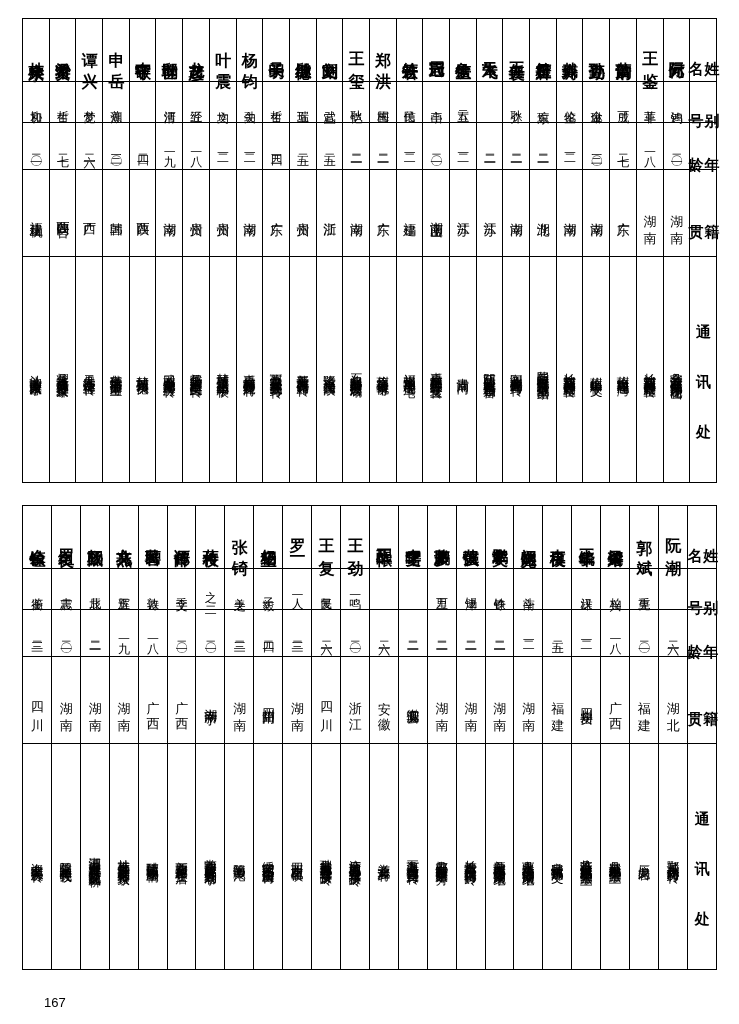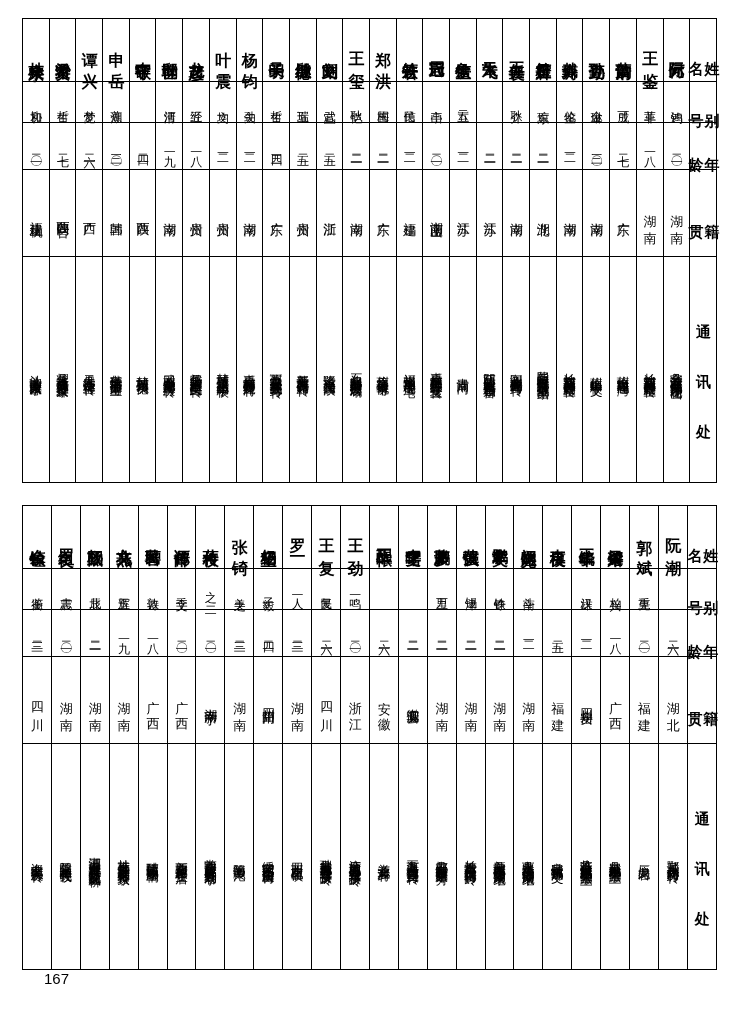--- a/index.html
+++ b/index.html
@@ -26,21 +26,21 @@
   .r-origin td{height:86px;}
   .r-addr td{height:225px;}
   .r-name .v{font-size:16px;font-weight:600;}
   .r-alias .v{font-size:12px;}
   .r-age .v{font-size:12px;}
   .r-origin .v{font-size:13px;}
   .r-addr .v{font-size:12.5px;line-height:1.12;max-height:218px;}
   .hdr .v{font-size:15px;font-weight:700;letter-spacing:3px;}
   .hdr-addr .v{font-size:15px;font-weight:700;letter-spacing:16px;}
   .gap{height:22px;}
-  .pageno{position:absolute;left:44px;bottom:37px;font-size:15px;font-family:"Liberation Sans",sans-serif;}
+  .pageno{position:absolute;left:44px;bottom:14px;font-size:13px;font-family:"Liberation Sans",sans-serif;}
   .tbl-wrap{margin-bottom:0;}
 </style>
 </head>
 <body>
 
 <div class="page">
 
   <div class="tbl-wrap">
     <table class="roster">
       <tbody>

